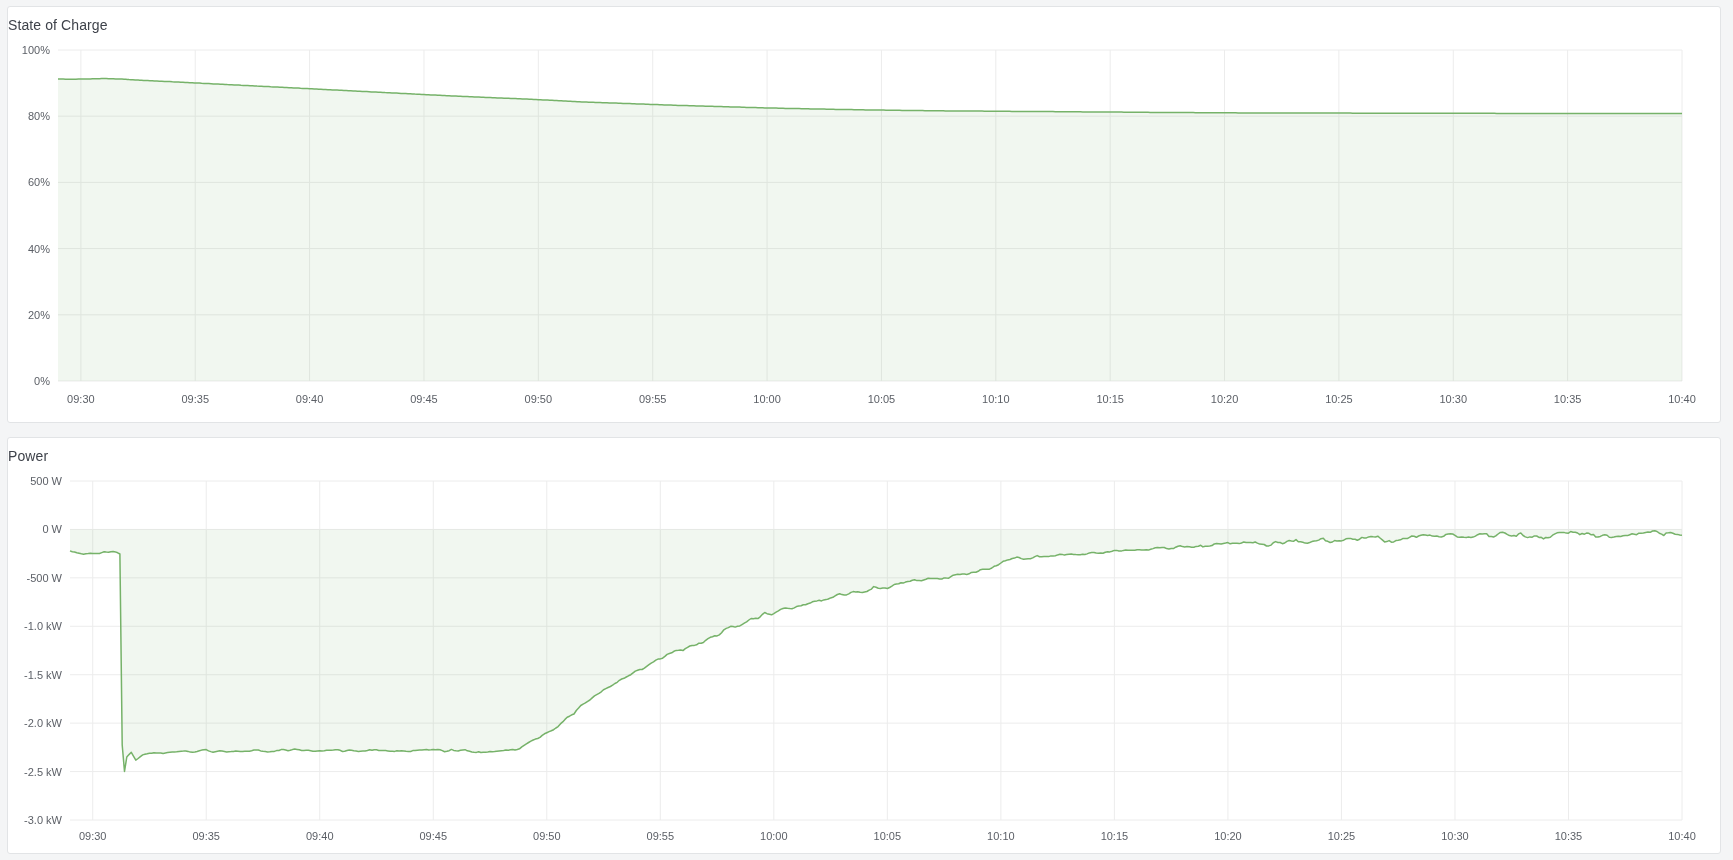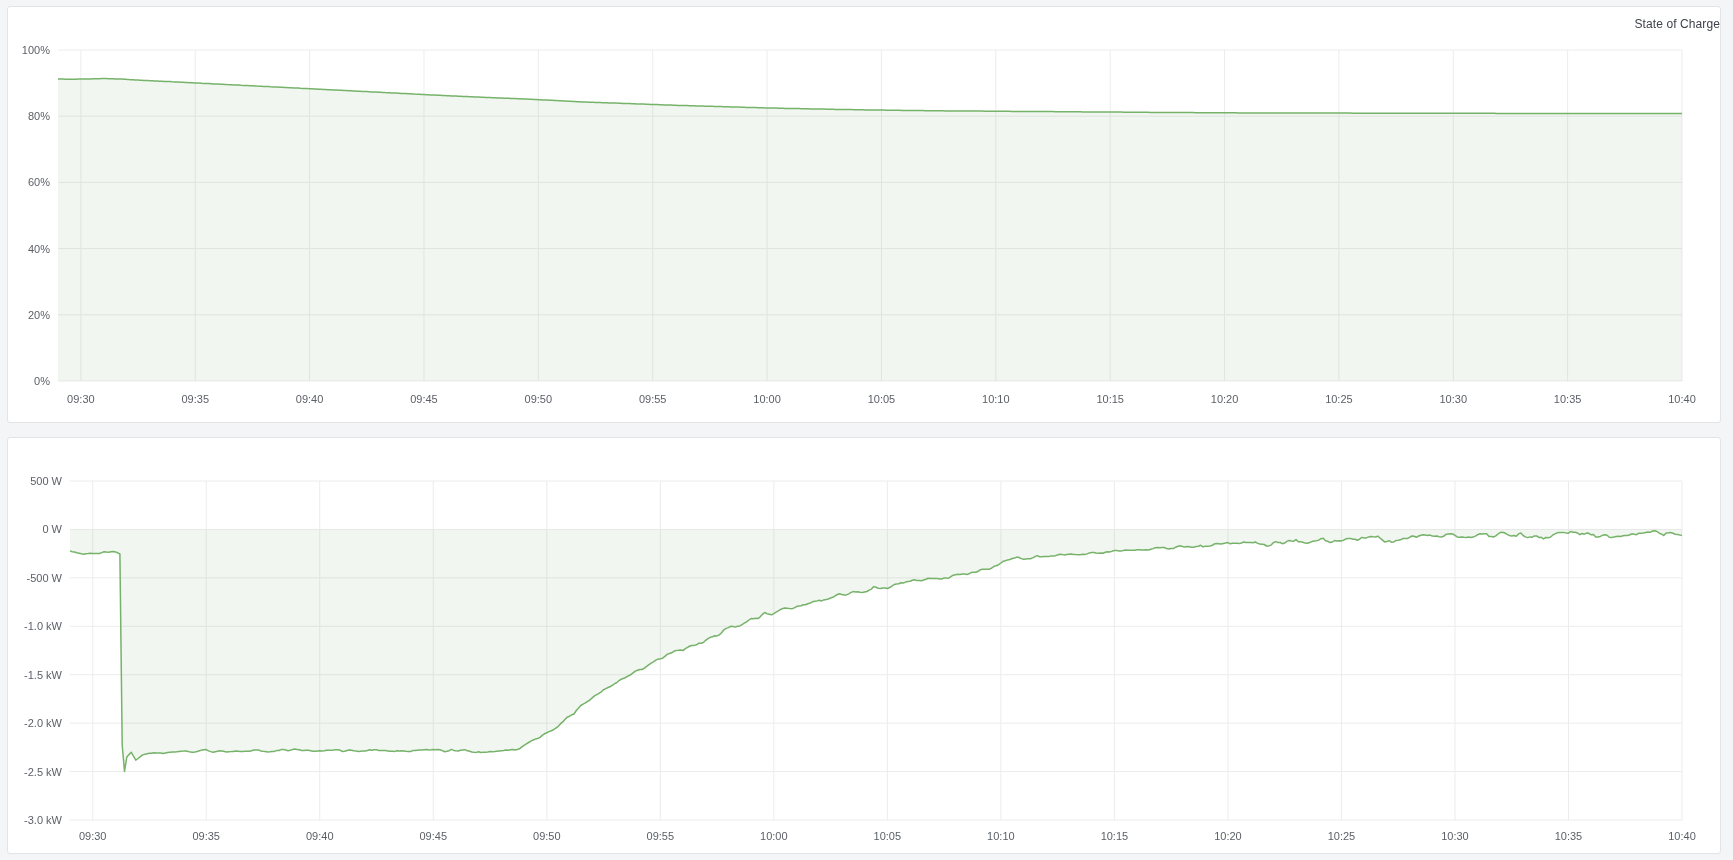--- a/index.html
+++ b/index.html
@@ -10,21 +10,21 @@
   }
   .panel{
     position:absolute;left:7px;width:1714px;height:417px;
     background:#ffffff;border:1px solid #e2e4e6;border-radius:3px;
     box-sizing:border-box;
   }
   #panel-0{top:6px;}
   #panel-1{top:437px;}
   .panel-title{
     margin:0;position:absolute;top:10px;left:0;right:0;
-    text-align:right;font-size:12px;font-weight:500;color:#3e424a;
+    text-align:left;font-size:14px;font-weight:500;color:#3e424a;
     letter-spacing:.1px;z-index:2;
   }
   svg.chart{position:absolute;left:0;top:0;width:1712px;height:415px;display:block;}
   .tick-label{font-family:"Liberation Sans",sans-serif;}
 </style>
 </head>
 <body>
 
 <section class="panel" id="panel-0">
   <h2 class="panel-title">State of Charge</h2>
@@ -74,20 +74,21 @@
         <text x="1216.5352112676057" y="396" text-anchor="middle" font-size="11" fill="#5b5f66" class="tick-label">10:20</text>
         <text x="1330.9014084507041" y="396" text-anchor="middle" font-size="11" fill="#5b5f66" class="tick-label">10:25</text>
         <text x="1445.2676056338028" y="396" text-anchor="middle" font-size="11" fill="#5b5f66" class="tick-label">10:30</text>
         <text x="1559.6338028169014" y="396" text-anchor="middle" font-size="11" fill="#5b5f66" class="tick-label">10:35</text>
         <text x="1674" y="396" text-anchor="middle" font-size="11" fill="#5b5f66" class="tick-label">10:40</text>
       </g>
     </svg>
 </section>
 
 <section class="panel" id="panel-1">
+  <h2 class="panel-title">Power</h2>
   <svg class="chart" viewBox="0 0 1712 415">
       <g>
         <line x1="62" x2="1674" y1="43" y2="43" stroke="#ececec" stroke-width="1"></line>
         <line x1="62" x2="1674" y1="91.42857142857142" y2="91.42857142857142" stroke="#ececec" stroke-width="1"></line>
         <line x1="62" x2="1674" y1="139.85714285714283" y2="139.85714285714283" stroke="#ececec" stroke-width="1"></line>
         <line x1="62" x2="1674" y1="188.28571428571428" y2="188.28571428571428" stroke="#ececec" stroke-width="1"></line>
         <line x1="62" x2="1674" y1="236.7142857142857" y2="236.7142857142857" stroke="#ececec" stroke-width="1"></line>
         <line x1="62" x2="1674" y1="285.1428571428571" y2="285.1428571428571" stroke="#ececec" stroke-width="1"></line>
         <line x1="62" x2="1674" y1="333.57142857142856" y2="333.57142857142856" stroke="#ececec" stroke-width="1"></line>
         <line x1="62" x2="1674" y1="382" y2="382" stroke="#ececec" stroke-width="1"></line>

